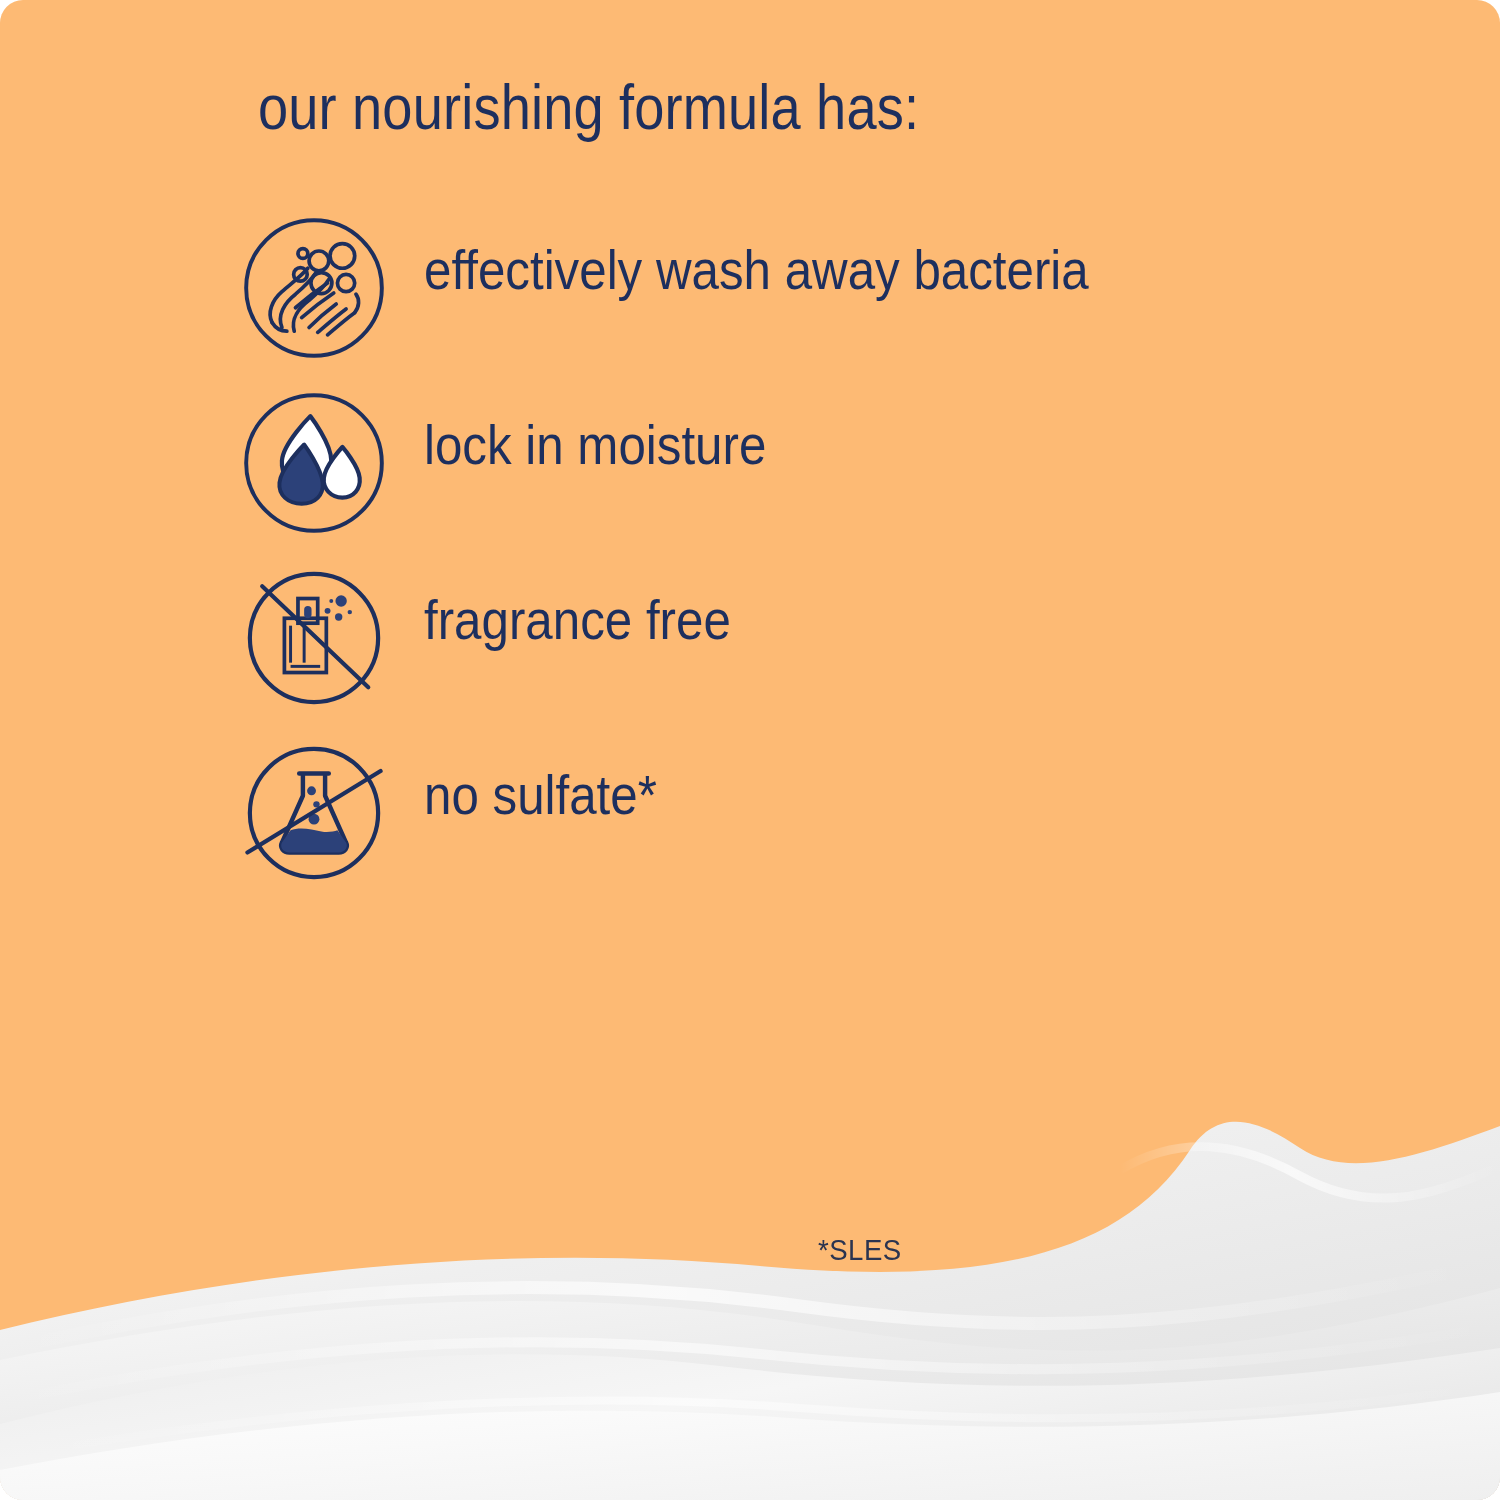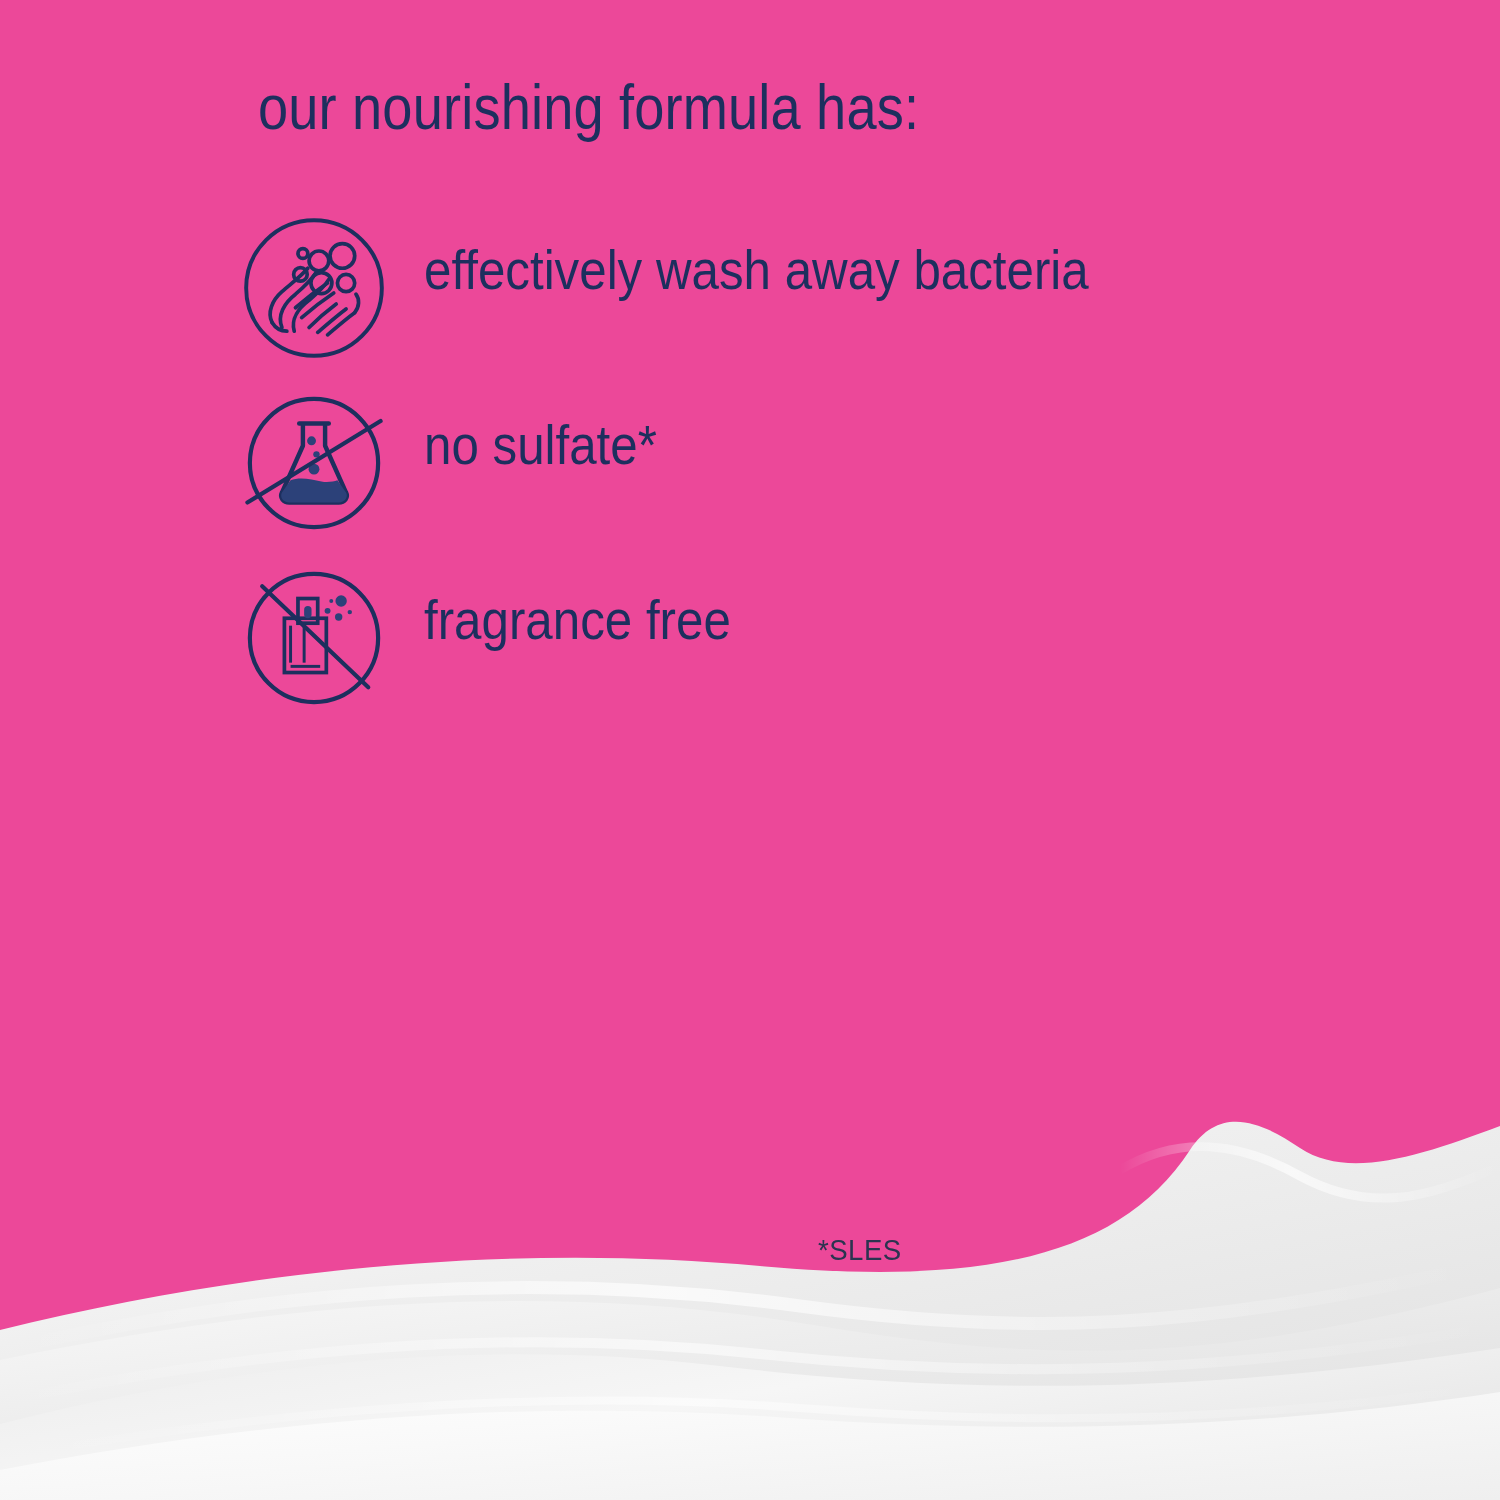--- a/index.html
+++ b/index.html
@@ -11,22 +11,23 @@
     width: 1500px;
     height: 1500px;
     font-family: "Liberation Sans", sans-serif;
     overflow: hidden;
   }
 
   .poster {
     position: relative;
     width: 1500px;
     height: 1500px;
-    background: #ec4899;
+    background: #fdba74;
     overflow: hidden;
+    border-radius: 23px;
   }
 
   
   .wave-art {
     position: absolute;
     left: 0;
     bottom: 0;
     width: 1500px;
     height: 470px;
     z-index: 0;
@@ -186,38 +187,33 @@
             <circle cx="49" cy="49" r="5.5"></circle>
             <circle cx="51" cy="32" r="4"></circle>
           </g>
         </svg>
       </div>
       <div class="benefit-label">effectively wash away bacteria</div>
     </div>
 
 
 
-
-    <div class="benefit-row">
-      <div class="benefit-icon">
-        <svg viewBox="0 0 120 120">
-          <circle cx="60" cy="60" r="52" fill="none" stroke="#1d2f5e" stroke-width="3.4"></circle>
-
-          <path d="M48,28 L72,28 M51,28 L51,46 L34,84 C32,88 35,92 40,92 L80,92 C85,92 88,88 86,84 L69,46 L69,28" fill="none" stroke="#1d2f5e" stroke-width="3.6" stroke-linecap="round" stroke-linejoin="round"></path>
-
-          <path d="M41,74 C48,71 58,73 66,75 C71,76 76,75 79,74 L86,84 C88,88 85,92 80,92 L40,92 C35,92 32,88 34,84 Z" fill="#2c4179"></path>
-
-          <circle cx="58" cy="42" r="3.6" fill="#2c4179"></circle>
-          <circle cx="62" cy="53" r="2.6" fill="#2c4179"></circle>
-          <circle cx="60" cy="65" r="4.4" fill="#2c4179"></circle>
-
-          <line x1="6" y1="92" x2="114" y2="26" stroke="#1d2f5e" stroke-width="3.4" stroke-linecap="round"></line>
-        </svg>
-      </div>
-      <div class="benefit-label">no sulfate*</div>
+    <div class="benefit-row">
+      <div class="benefit-icon">
+        <svg viewBox="0 0 120 120">
+          <circle cx="60" cy="60" r="55" fill="none" stroke="#1d2f5e" stroke-width="3.2"></circle>
+
+          <path d="M57,22 C57,22 35,44 34,58 C33,70 42,79 54,79 C66,79 74,70 74,58 C74,44 57,22 57,22 Z" fill="#ffffff" stroke="#1d2f5e" stroke-width="3.4" stroke-linejoin="round"></path>
+
+          <path d="M83,47 C83,47 69,62 68,72 C67,81 74,88 83,88 C92,88 98,81 97,72 C96,62 83,47 83,47 Z" fill="#ffffff" stroke="#1d2f5e" stroke-width="3.4" stroke-linejoin="round"></path>
+
+          <path d="M52,57 C52,57 33,76 32,88 C31,98 39,105 50,105 C61,105 68,98 67,88 C66,76 52,57 52,57 Z" fill="#2c4179" stroke="#1d2f5e" stroke-width="3.2" stroke-linejoin="round" transform="translate(0,-12)"></path>
+        </svg>
+      </div>
+      <div class="benefit-label">lock in moisture</div>
     </div>
 
     <div class="benefit-row">
       <div class="benefit-icon">
         <svg viewBox="0 0 120 120">
           <circle cx="60" cy="60" r="52" fill="none" stroke="#1d2f5e" stroke-width="3.4"></circle>
 
           <rect x="36" y="44" width="34" height="44" fill="none" stroke="#1d2f5e" stroke-width="3"></rect>
           <line x1="41" y1="50" x2="41" y2="80" stroke="#1d2f5e" stroke-width="2.4"></line>
           <line x1="52" y1="50" x2="52" y2="80" stroke="#1d2f5e" stroke-width="2.4"></line>
@@ -231,17 +227,36 @@
           <circle cx="80" cy="43" r="3" fill="#2c4179"></circle>
           <circle cx="89" cy="39" r="1.8" fill="#2c4179"></circle>
           <circle cx="74" cy="30" r="1.6" fill="#2c4179"></circle>
 
           <line x1="18" y1="18" x2="104" y2="100" stroke="#1d2f5e" stroke-width="3.4" stroke-linecap="round"></line>
         </svg>
       </div>
       <div class="benefit-label">fragrance free</div>
     </div>
 
+    <div class="benefit-row">
+      <div class="benefit-icon">
+        <svg viewBox="0 0 120 120">
+          <circle cx="60" cy="60" r="52" fill="none" stroke="#1d2f5e" stroke-width="3.4"></circle>
+
+          <path d="M48,28 L72,28 M51,28 L51,46 L34,84 C32,88 35,92 40,92 L80,92 C85,92 88,88 86,84 L69,46 L69,28" fill="none" stroke="#1d2f5e" stroke-width="3.6" stroke-linecap="round" stroke-linejoin="round"></path>
+
+          <path d="M41,74 C48,71 58,73 66,75 C71,76 76,75 79,74 L86,84 C88,88 85,92 80,92 L40,92 C35,92 32,88 34,84 Z" fill="#2c4179"></path>
+
+          <circle cx="58" cy="42" r="3.6" fill="#2c4179"></circle>
+          <circle cx="62" cy="53" r="2.6" fill="#2c4179"></circle>
+          <circle cx="60" cy="65" r="4.4" fill="#2c4179"></circle>
+
+          <line x1="6" y1="92" x2="114" y2="26" stroke="#1d2f5e" stroke-width="3.4" stroke-linecap="round"></line>
+        </svg>
+      </div>
+      <div class="benefit-label">no sulfate*</div>
+    </div>
+
   </div>
 
   <div class="footnote">*SLES</div>
 
 </div>
 
 </body></html>

